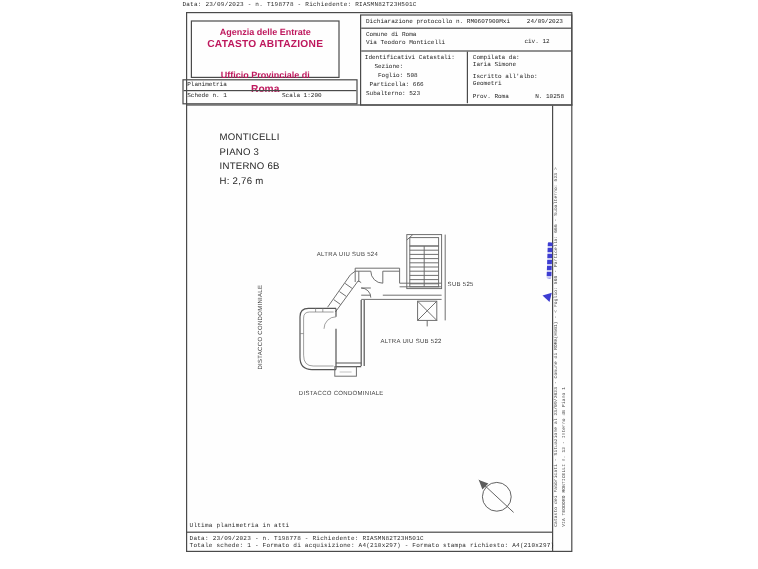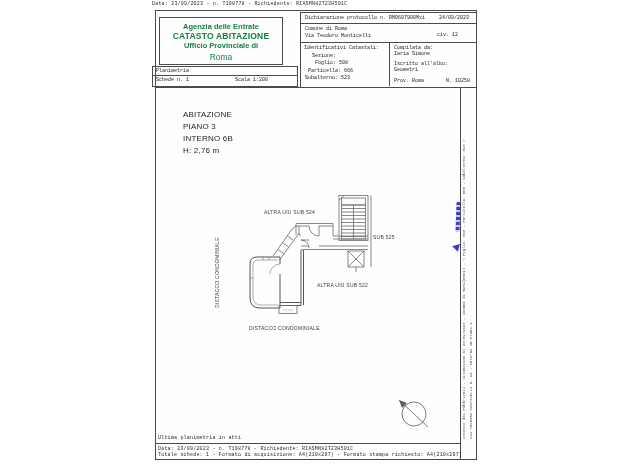--- a/index.html
+++ b/index.html
@@ -4,25 +4,25 @@
 <style>
   * { margin:0; padding:0; box-sizing:border-box; }
   body { background:#ffffff; font-family:"Liberation Sans","DejaVu Sans",sans-serif; }
   .screen { position:relative; width:632px; height:474px; background:#ffffff; overflow:hidden; }
   .abs { position:absolute; }
 
   .tiny-meta { font-family:"Liberation Mono","DejaVu Sans Mono",monospace; font-size:5px; color:#2b2b2b; letter-spacing:.2px; white-space:nowrap; }
 
   .page { left:155px; top:10px; width:322px; height:450px; border:1px solid #4a4a4a; background:#fefefe; }
 
-  .agency-box { left:159px; top:17px; width:124px; height:48px; border:1px solid #4a4a4a; text-align:center; padding-top:4px; color:#15803d; }
+  .agency-box { left:159px; top:17px; width:124px; height:48px; border:1px solid #4a4a4a; text-align:center; padding-top:4px; color:#be185d; }
   .agency-box .l1 { font-size:7.5px; font-weight:bold; }
   .agency-box .l2 { font-size:8.5px; font-weight:bold; letter-spacing:.2px; }
-  .agency-box .l3 { font-size:7.5px; font-weight:bold; }
-  .agency-box .l4 { font-size:8.5px; font-weight:normal; margin-top:2px; }
+  .agency-box .l3 { font-size:7.5px; font-weight:bold;margin-top:17px; }
+  .agency-box .l4 { font-size:8.5px; font-weight:bold; margin-top:2px; }
 
   .doc-box { left:152px; top:66px; width:146px; height:21px; border:1px solid #4a4a4a; font-family:"Liberation Mono","DejaVu Sans Mono",monospace; font-size:5px; color:#222; }
   .doc-box .r1 { height:9px; border-bottom:1px solid #4a4a4a; padding:1px 3px; }
   .doc-box .r2 { display:flex; justify-content:space-between; padding:1px 3px; }
   .doc-box .r2 .scale { margin-right:26px; }
 
   .right-box { left:300px; top:12px; width:177px; height:76px; border:1px solid #4a4a4a; font-family:"Liberation Mono","DejaVu Sans Mono",monospace; font-size:5px; color:#222; }
   .right-box .row-protocol { height:11px; border-bottom:1px solid #4a4a4a; padding:2px 4px; display:flex; }
   .right-box .row-protocol .date { margin-left:14px; }
   .right-box .row-address { height:19px; border-bottom:1px solid #4a4a4a; padding:2px 4px; position:relative; line-height:7px; }
@@ -112,21 +112,21 @@
         </div>
       </div>
     </div>
   </div>
 
   <div class="abs hline" style="left:155px; top:87px; width:322px;"></div>
   <div class="abs vline" style="left:460px; top:88px; height:372px;"></div>
   <div class="abs hline" style="left:155px; top:443px; width:305px;"></div>
 
   <div class="abs unit-info">
-    <div>ABITAZIONE</div>
+    <div>MONTICELLI</div>
     <div>PIANO 3</div>
     <div>INTERNO 6B</div>
     <div>H: 2,76 m</div>
   </div>
 
   <svg class="abs" style="left:155px; top:88px;" width="305" height="355" viewBox="0 0 305 355">
     <g fill="none" stroke="#6a6a6a" stroke-width="0.8">
 
       <g>
         <rect x="184" y="107.5" width="29" height="45"></rect>

